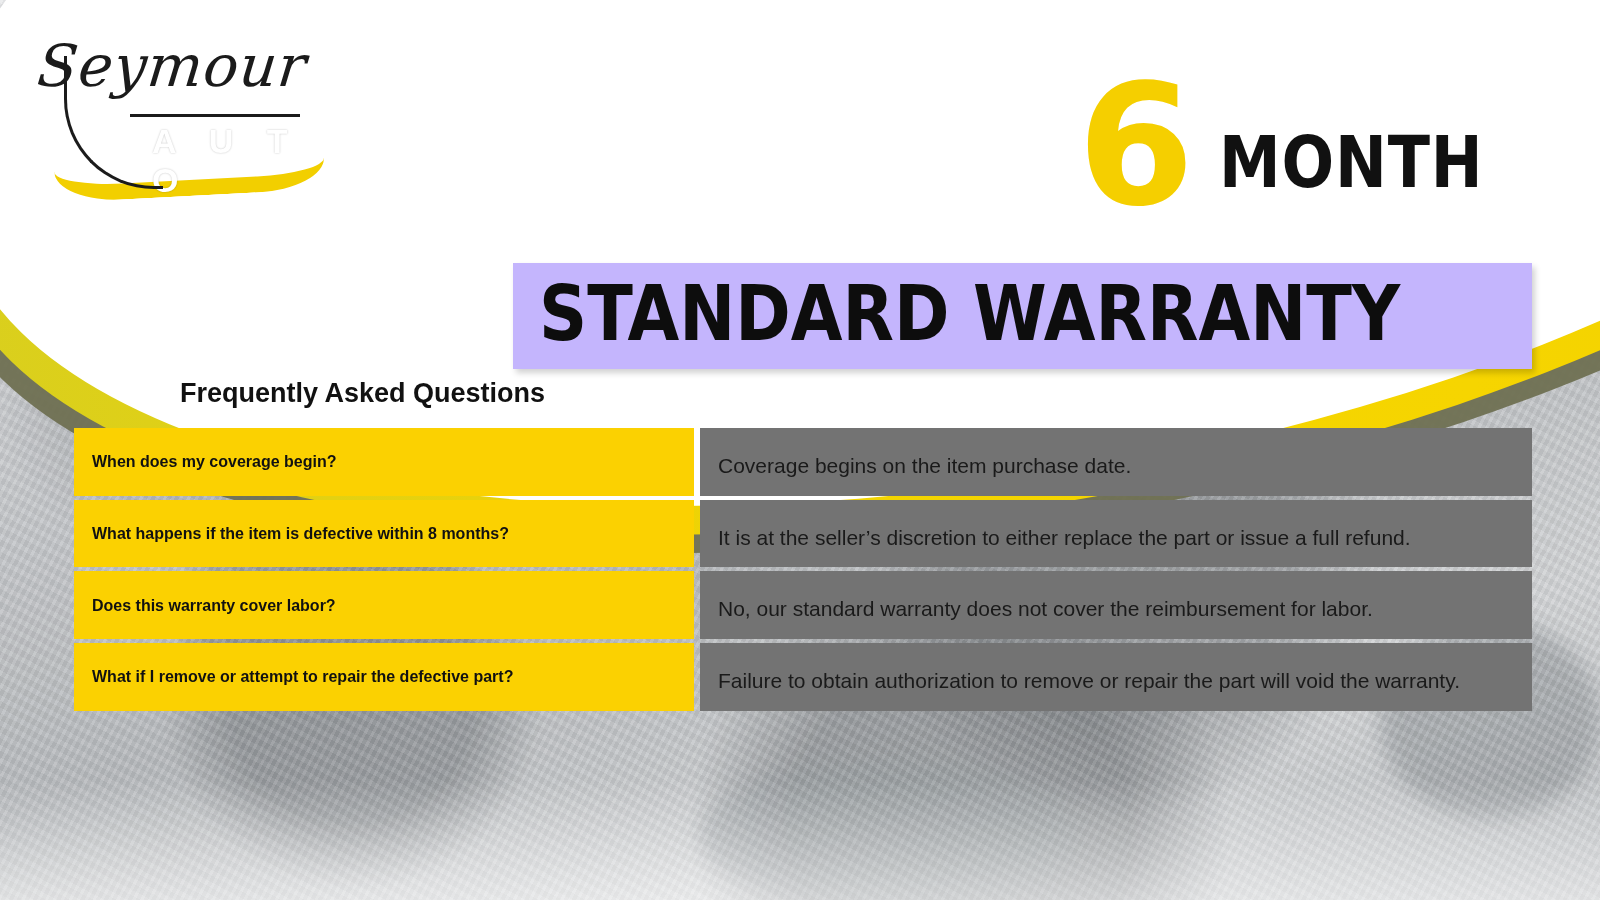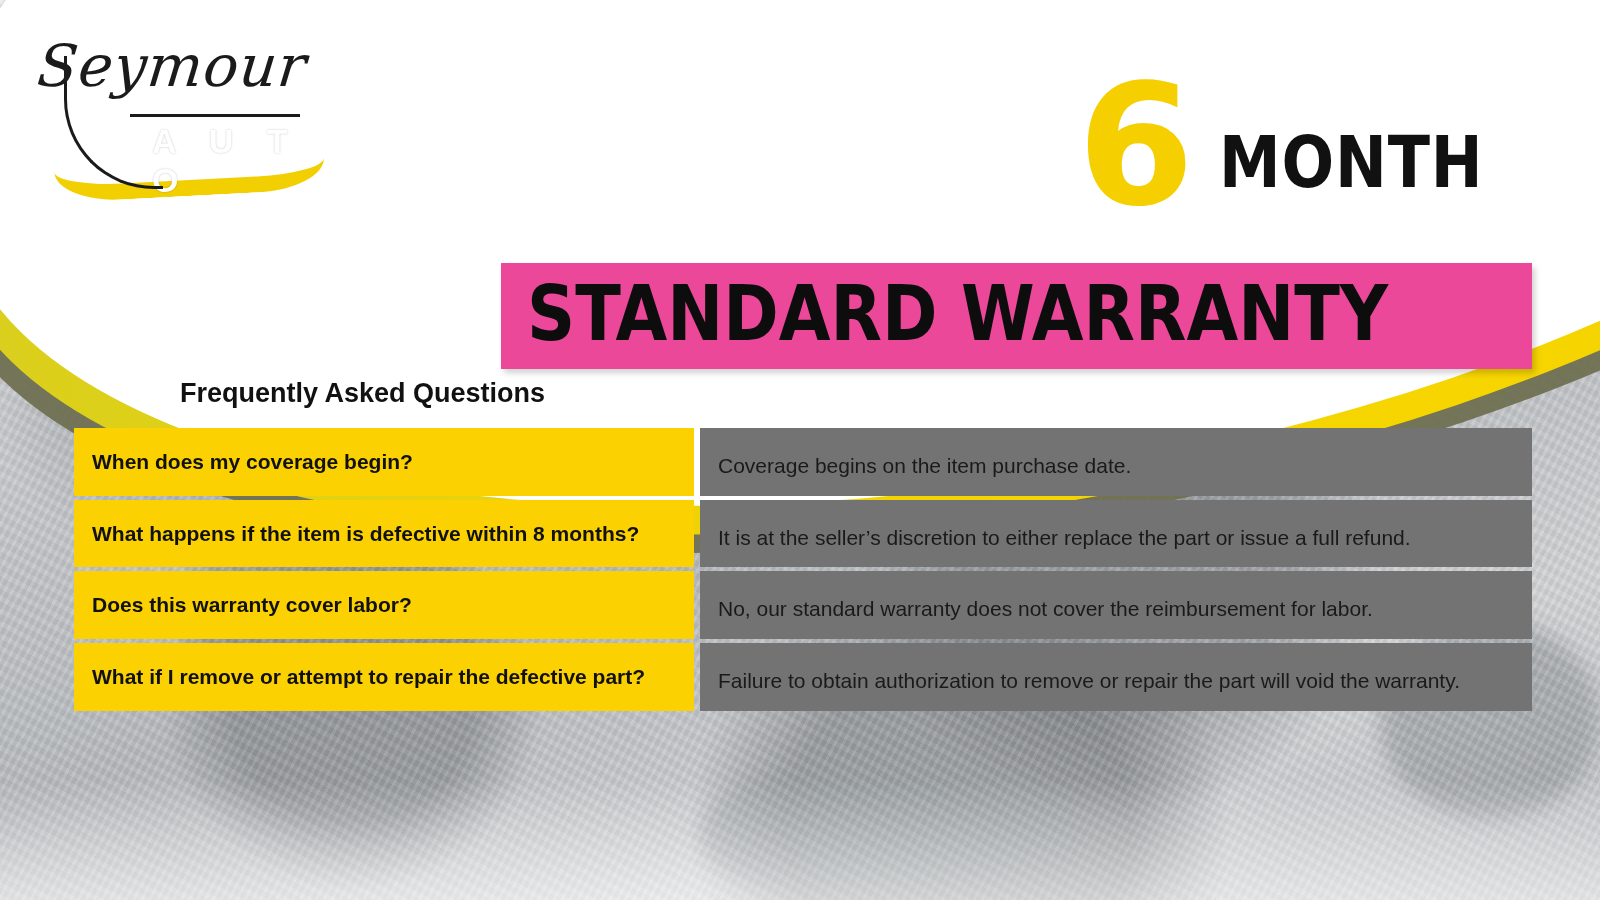--- a/index.html
+++ b/index.html
@@ -184,22 +184,22 @@
     margin-bottom: 18px;
     letter-spacing: 1px;
     transform: scaleX(0.86);
     transform-origin: left bottom;
   }
 
   .banner {
     position: absolute;
     right: 68px;
     top: 263px;
-    background: #ec4899;
-    padding: 16px 26px 20px 26px;
+    background: #c4b5fd;
+    padding: 16px 14px 20px 26px;
     box-shadow: 3px 4px 6px rgba(0,0,0,.18);
   }
   .banner-text {
     font-family: "DejaVu Sans", sans-serif;
     font-weight: bold;
     font-size: 76px;
     line-height: .92;
     color: #0d0d0d;
     letter-spacing: 0px;
     transform: scaleX(0.88);
@@ -224,21 +224,21 @@
     width: 1458px;
     border-collapse: separate;
     border-spacing: 0 4px;
   }
   .faq-row { }
   .faq-q {
     width: 620px;
     background: #fbd101;
     color: #111111;
     font-weight: bold;
-    font-size: 21px;
+    font-size: 16px;
     padding: 16px 18px 16px 18px;
     vertical-align: middle;
     line-height: 1.32;
     box-sizing: border-box;
   }
   .faq-a {
     background: #737373;
     color: #1a1a1a;
     font-size: 21px;
     padding: 24px 20px 16px 18px;

